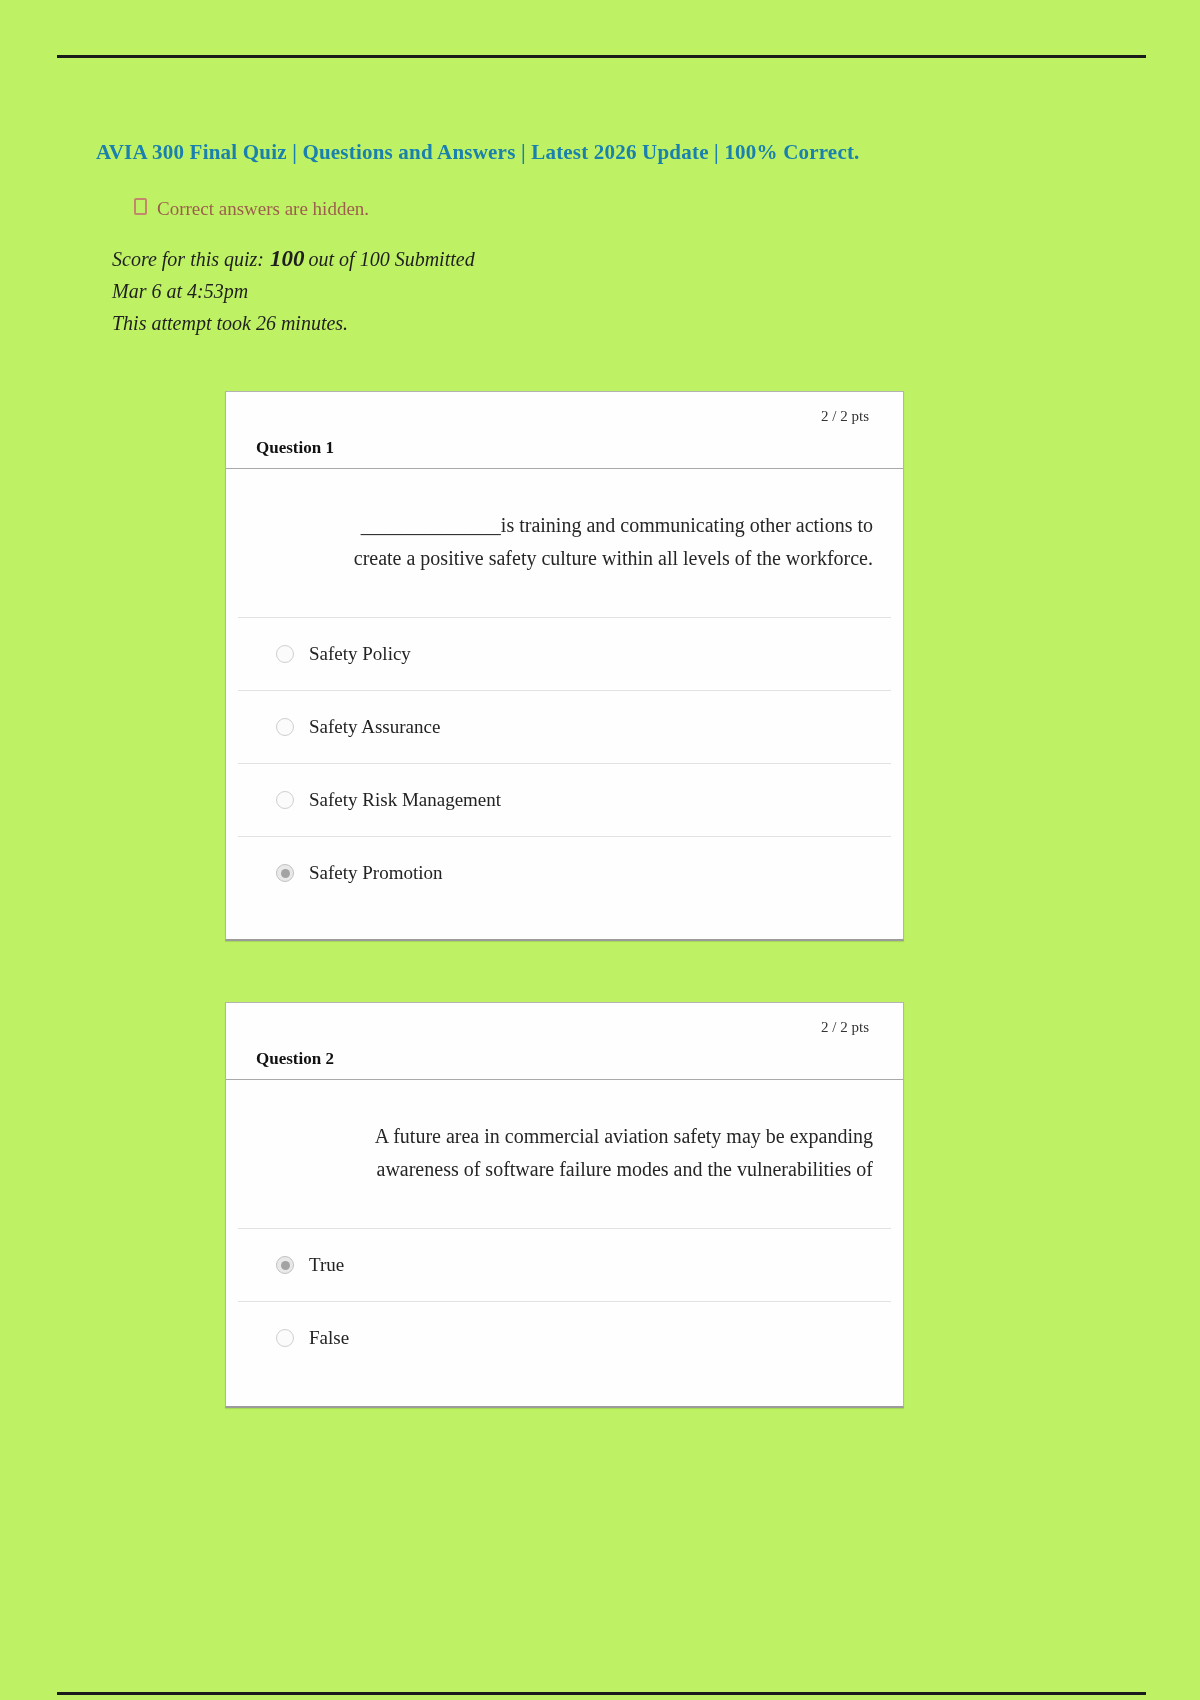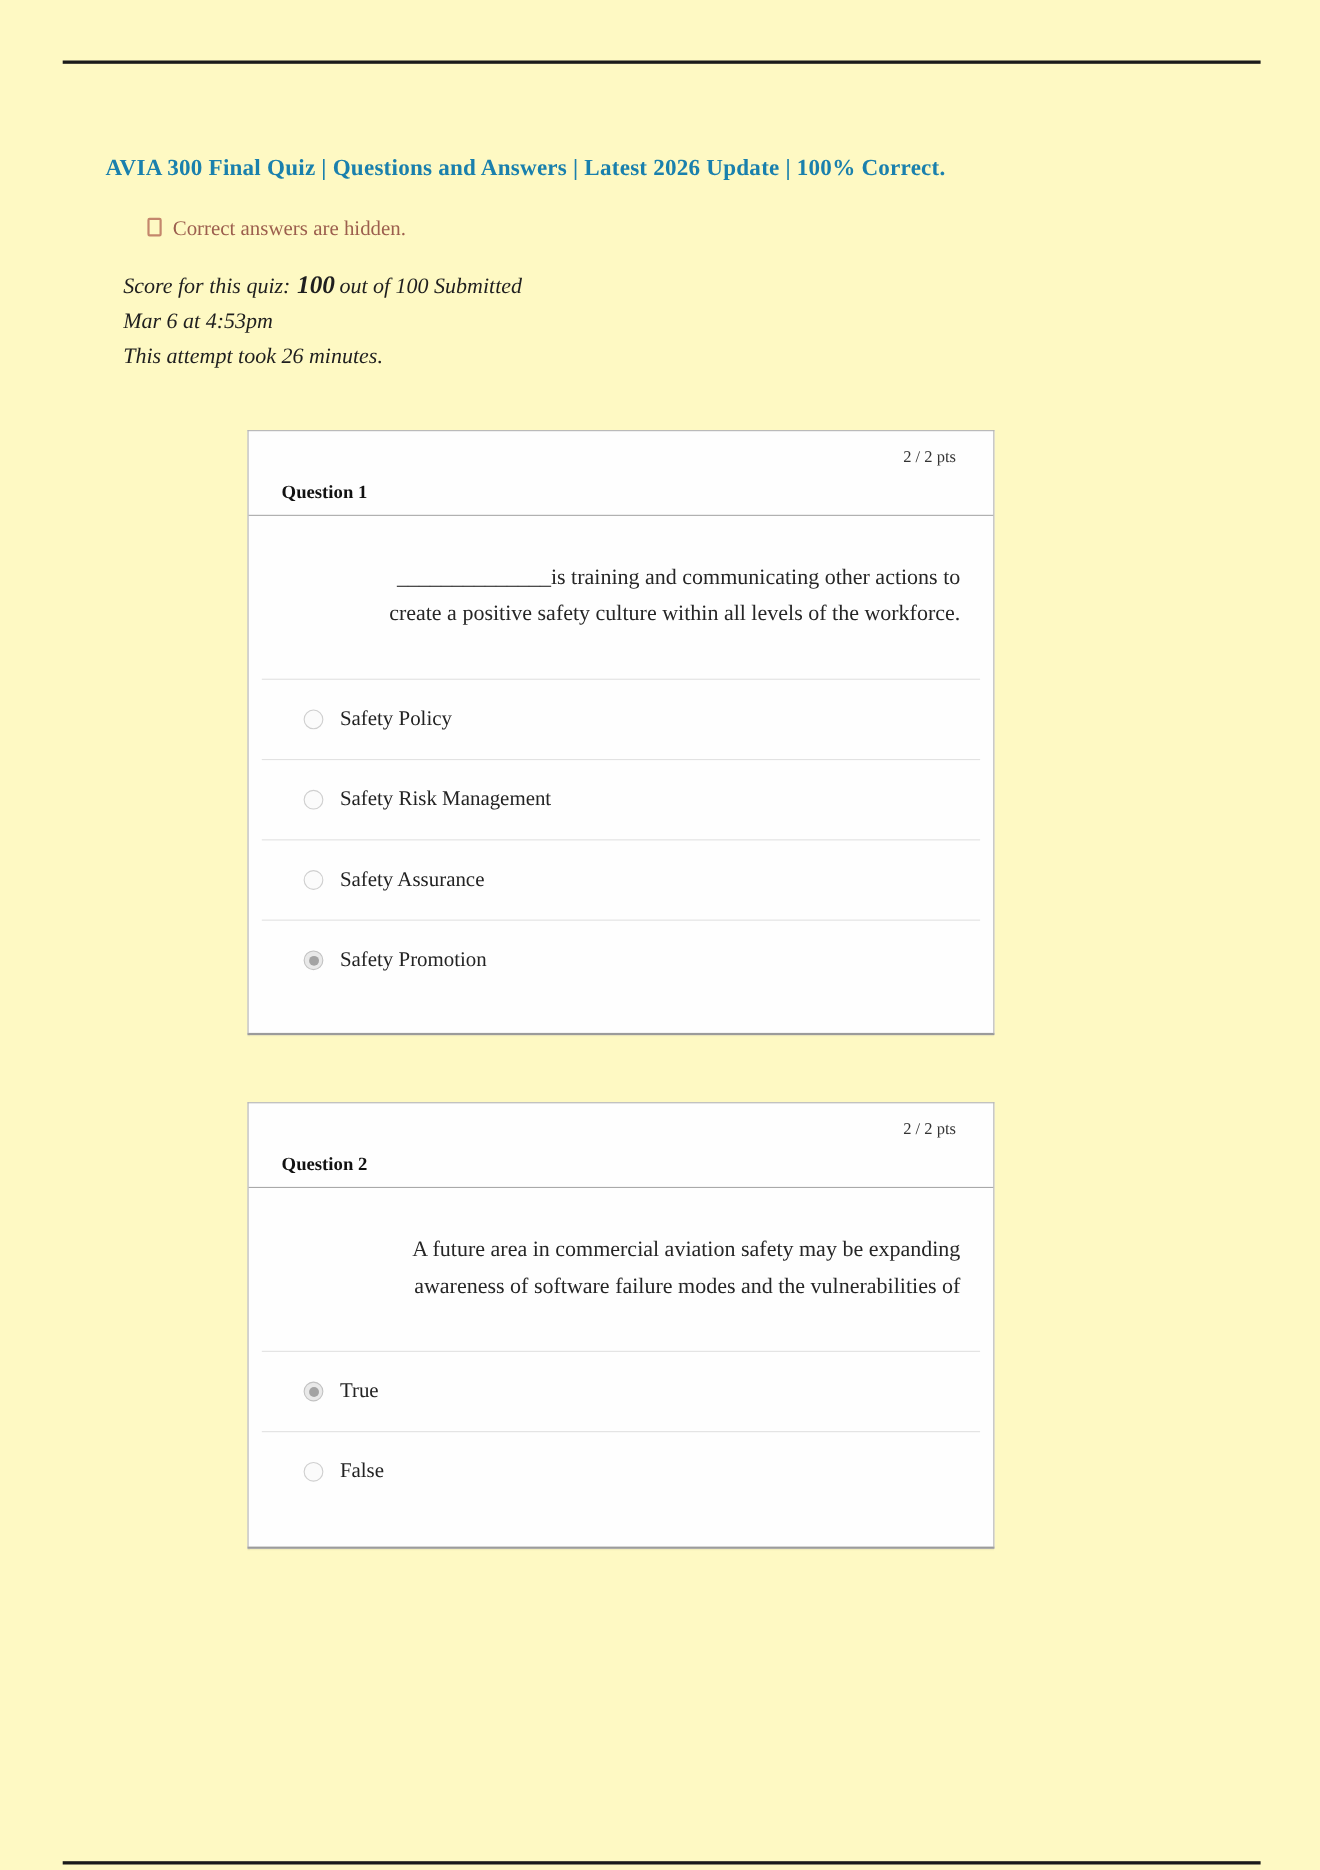--- a/index.html
+++ b/index.html
@@ -1,20 +1,20 @@
 <!DOCTYPE html>
 <html><head>
 <meta charset="utf-8">
 <style>
   * { margin:0; padding:0; box-sizing:border-box; }
   html,body { background:#ffffff; }
   .page {
     position:relative;
     width:1200px; height:1700px;
-    background:#fef9c3;
+    background:#bef264;
     font-family:"Liberation Serif","DejaVu Serif",serif;
     color:#232323;
     overflow:hidden;
   }
   .rule {
     position:absolute; left:57px; width:1089px; height:3px;
     background:#1b1b1b;
   }
   .rule.top { top:55px; }
   .rule.bottom { top:1692px; }
@@ -114,25 +114,25 @@
       <span class="line">______________is training and communicating other actions to</span>
       <span class="line">create a positive safety culture within all levels of the workforce.</span>
     </div>
     <div class="options">
       <div class="option">
         <span class="radio"></span>
         <span class="opt-label">Safety Policy</span>
       </div>
       <div class="option">
         <span class="radio"></span>
-        <span class="opt-label">Safety Risk Management</span>
+        <span class="opt-label">Safety Assurance</span>
       </div>
       <div class="option">
         <span class="radio"></span>
-        <span class="opt-label">Safety Assurance</span>
+        <span class="opt-label">Safety Risk Management</span>
       </div>
       <div class="option">
         <span class="radio selected"></span>
         <span class="opt-label">Safety Promotion</span>
       </div>
     </div>
     <div class="card-footer-space"></div>
   </section>
 
   <section class="card q2">

